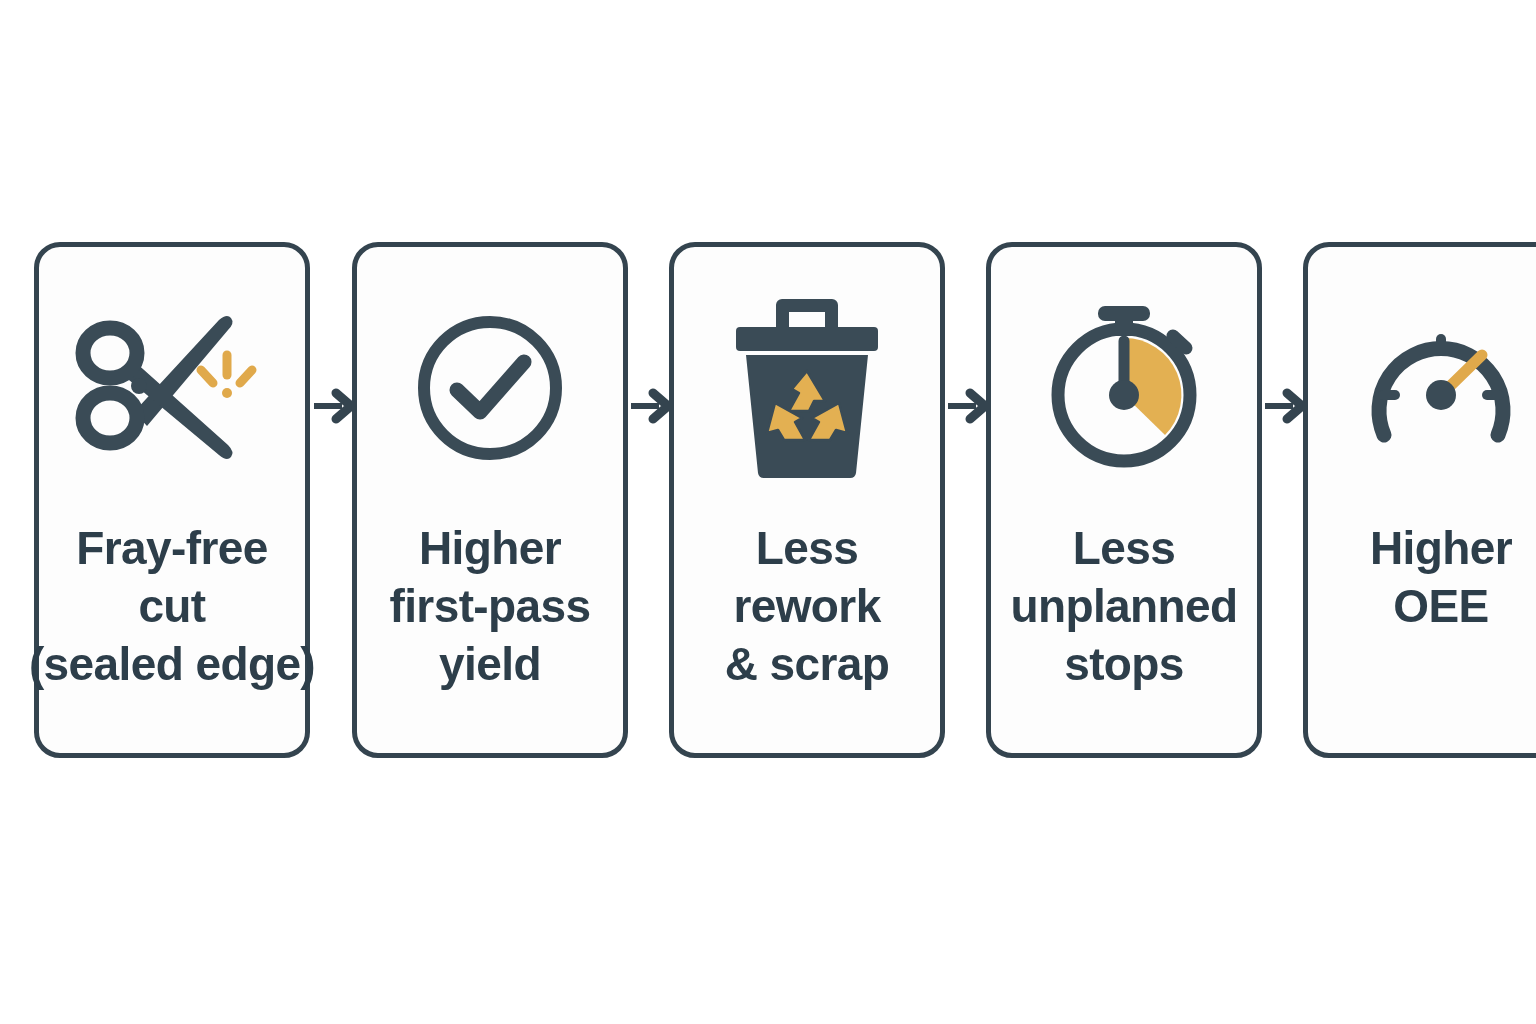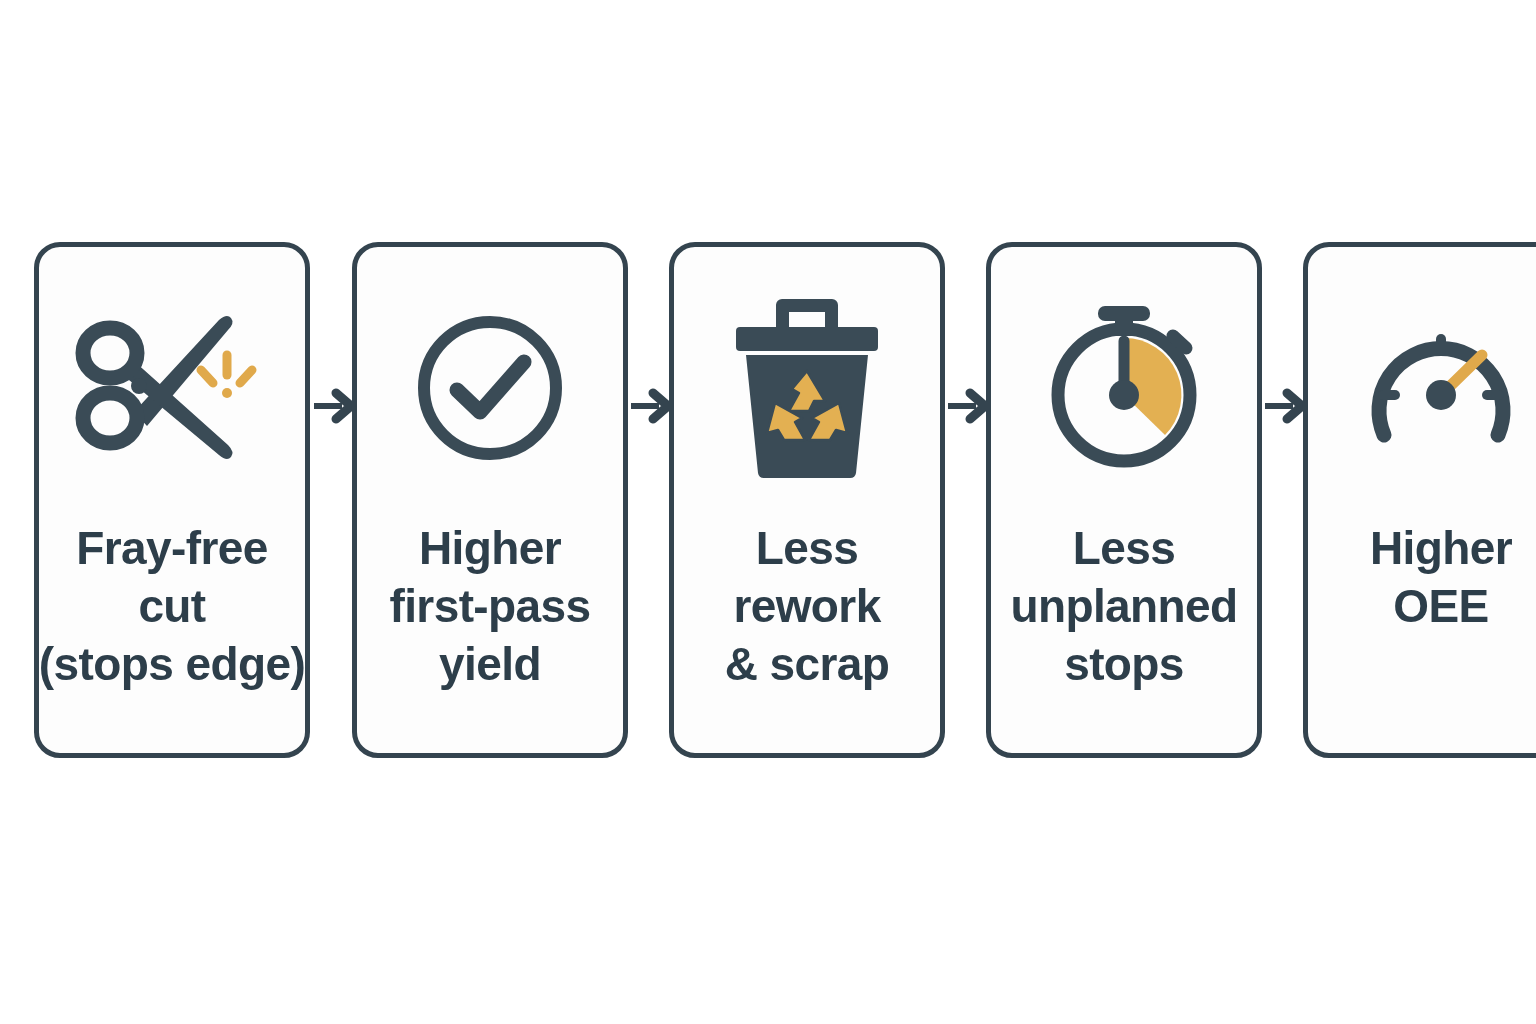--- a/index.html
+++ b/index.html
@@ -100,21 +100,21 @@
         <g fill="#E0A94B" stroke="#E0A94B" stroke-width="9" stroke-linecap="round">
           <line x1="150" y1="42" x2="150" y2="62"></line>
           <line x1="124" y1="57" x2="136" y2="70"></line>
           <line x1="175" y1="57" x2="163" y2="70"></line>
           <circle cx="150" cy="80" r="5" stroke-width="0"></circle>
         </g>
       </svg>
     </div>
     <div class="card-label">Fray-free
 cut
-(stops edge)</div>
+(sealed edge)</div>
   </div>
 
   <div class="arrow" style="left:312px">
     <svg width="44" height="44" viewBox="0 0 44 44">
       <path d="M2 22 H30" stroke="#34444F" stroke-width="6" fill="none"></path>
       <path d="M24 9 L39 22 L24 35" stroke="#34444F" stroke-width="9" fill="none" stroke-linejoin="round" stroke-linecap="round"></path>
     </svg>
   </div>
 
   <div class="card" style="left:352px">

